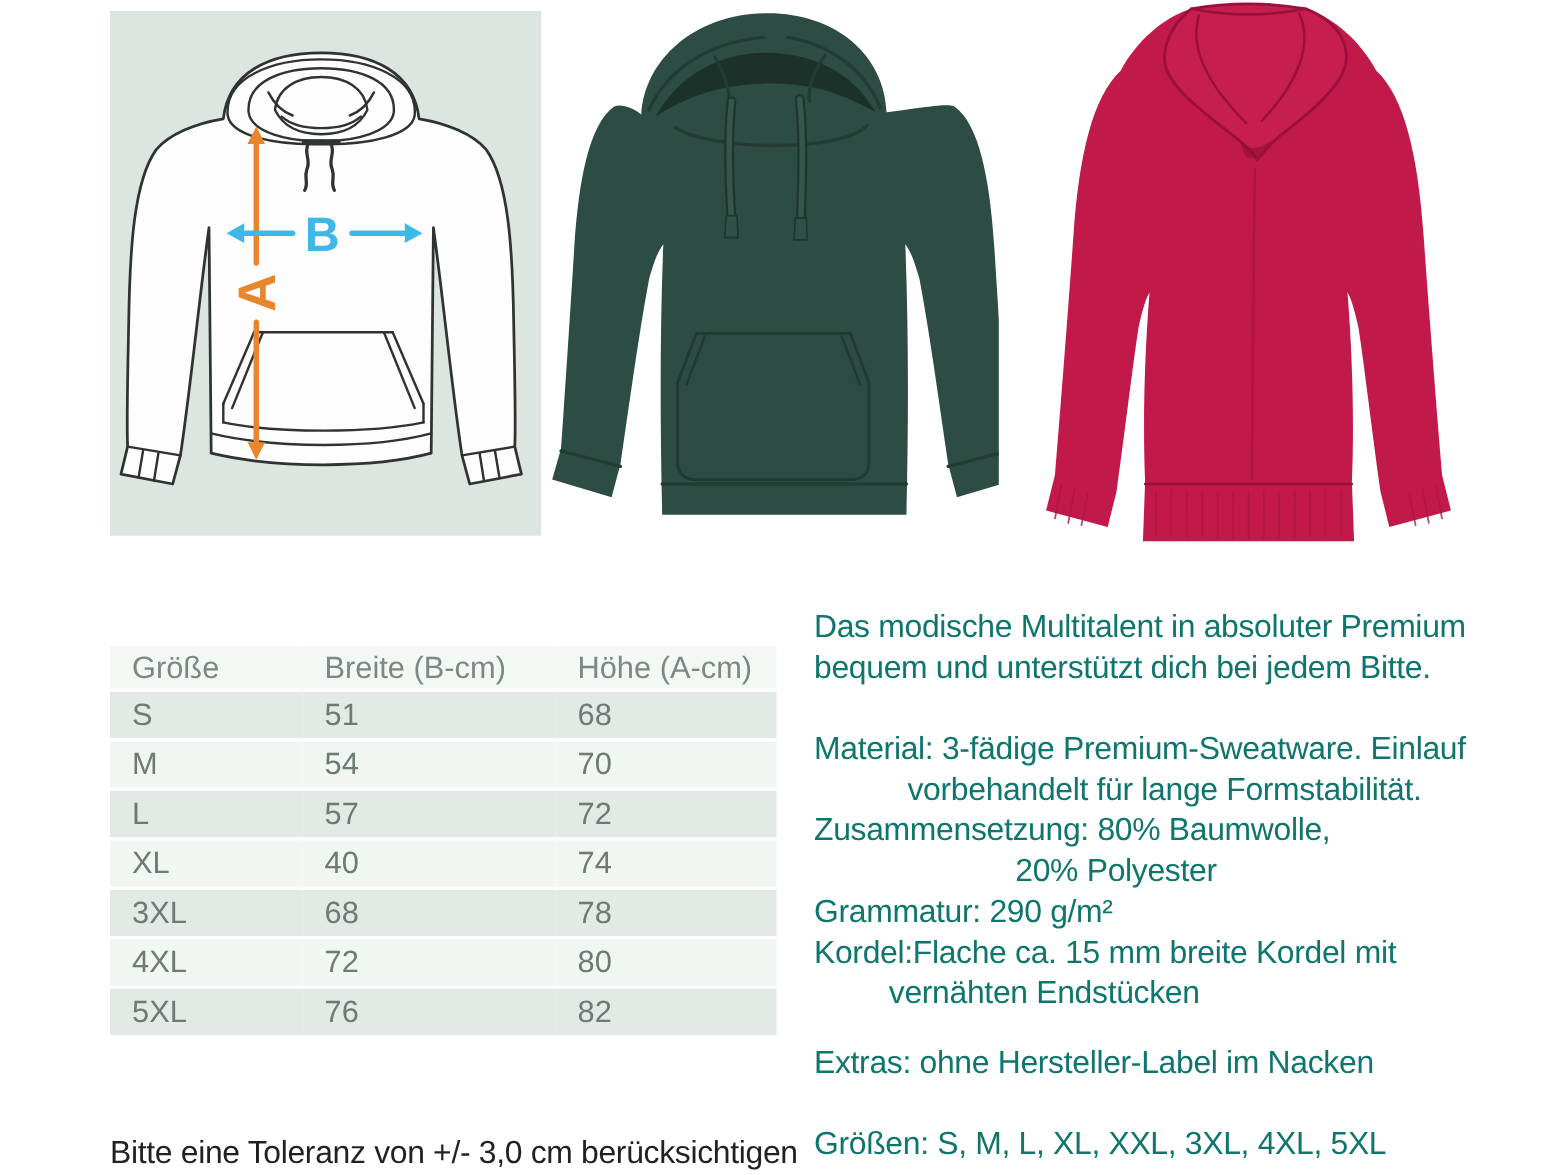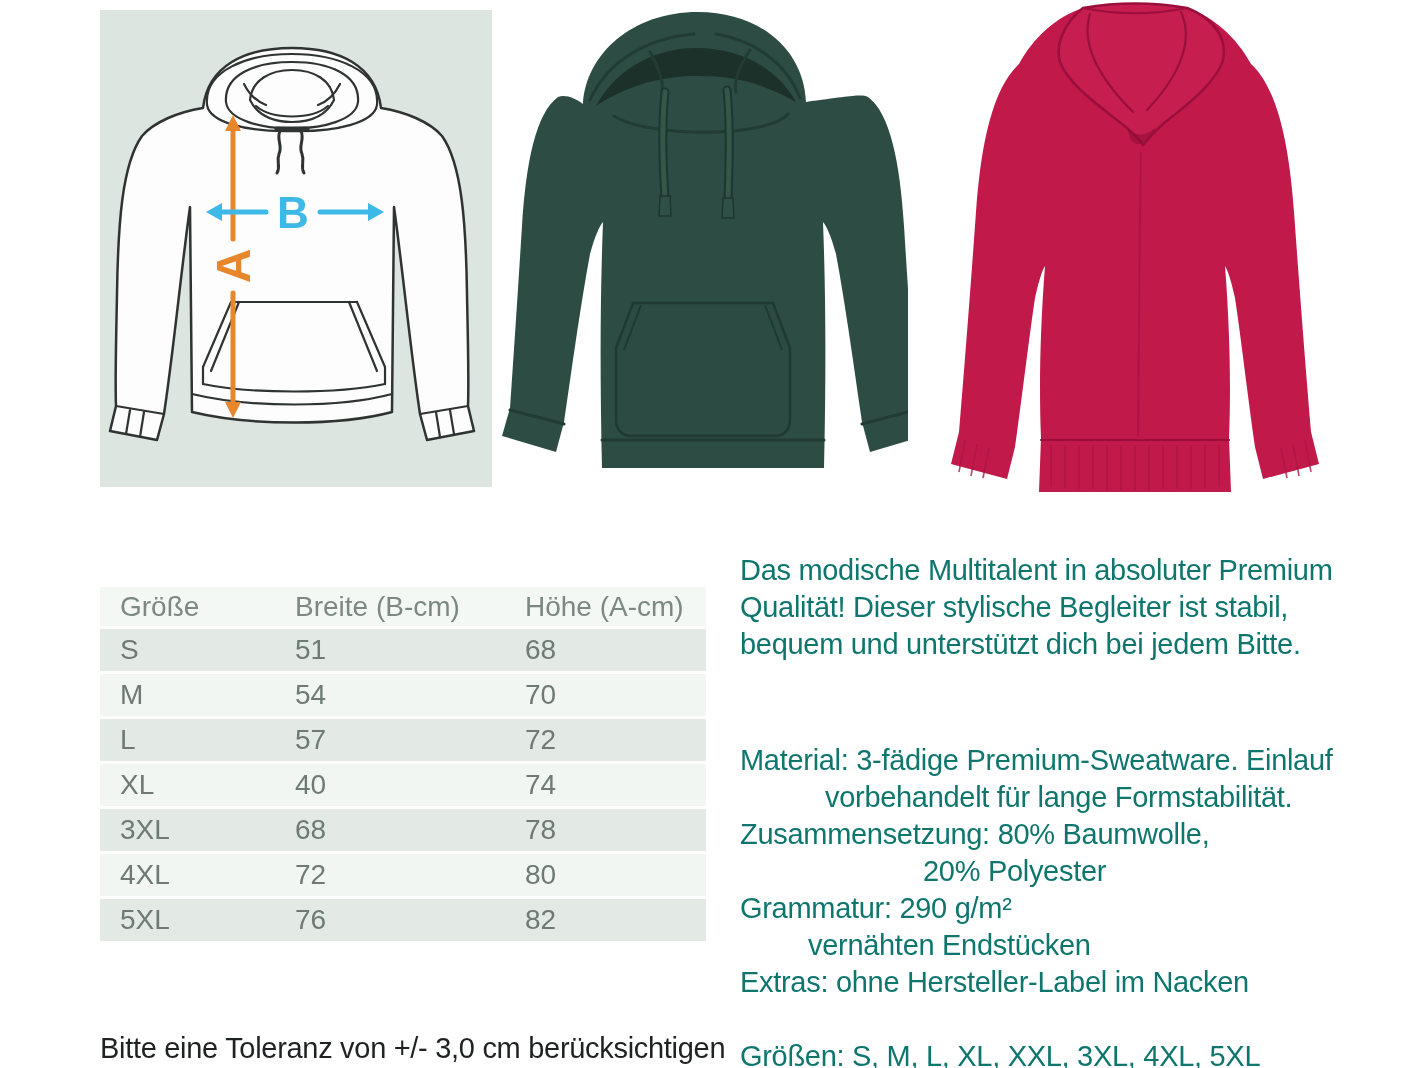--- a/index.html
+++ b/index.html
@@ -237,29 +237,29 @@
             <td>5XL</td>
             <td>76</td>
             <td>82</td>
           </tr>
         </tbody>
     </table>
   </div>
 
   <div class="abs description">
       <div class="desc-line" style="padding-left: 0px;">Das modische Multitalent in absoluter Premium</div>
-      <div class="desc-line" style="padding-left: 0px;">Qualität! Dieser stylische Begleiter ist stabil,</div>
       <div class="desc-line" style="padding-left: 0px;">bequem und unterstützt dich bei jedem Bitte.</div>
       <div class="desc-line" style="padding-left: 0px;"></div>
-      <div class="desc-line" style="padding-left: 0px; margin-top: 42px;">Material: 3-fädige Premium-Sweatware. Einlauf</div>
+      <div class="desc-line" style="padding-left: 0px;">Material: 3-fädige Premium-Sweatware. Einlauf</div>
       <div class="desc-line" style="padding-left: 85px;">vorbehandelt für lange Formstabilität.</div>
       <div class="desc-line" style="padding-left: 0px;">Zusammensetzung: 80% Baumwolle,</div>
       <div class="desc-line" style="padding-left: 183px;">20% Polyester</div>
       <div class="desc-line" style="padding-left: 0px;">Grammatur: 290 g/m²</div>
+      <div class="desc-line" style="padding-left: 0px;">Kordel:Flache ca. 15 mm breite Kordel mit</div>
       <div class="desc-line" style="padding-left: 68px;">vernähten Endstücken</div>
-      <div class="desc-line" style="padding-left: 0px;">Extras: ohne Hersteller-Label im Nacken</div>
+      <div class="desc-line" style="padding-left: 0px; margin-top: 26px;">Extras: ohne Hersteller-Label im Nacken</div>
       <div class="desc-line" style="padding-left: 0px;"></div>
       <div class="desc-line" style="padding-left: 0px;">Größen: S, M, L, XL, XXL, 3XL, 4XL, 5XL</div>
     </div>
 
   <div class="abs tolerance-note">Bitte eine Toleranz von +/- 3,0 cm berücksichtigen</div>
 
 </div>
 
 </body></html>

